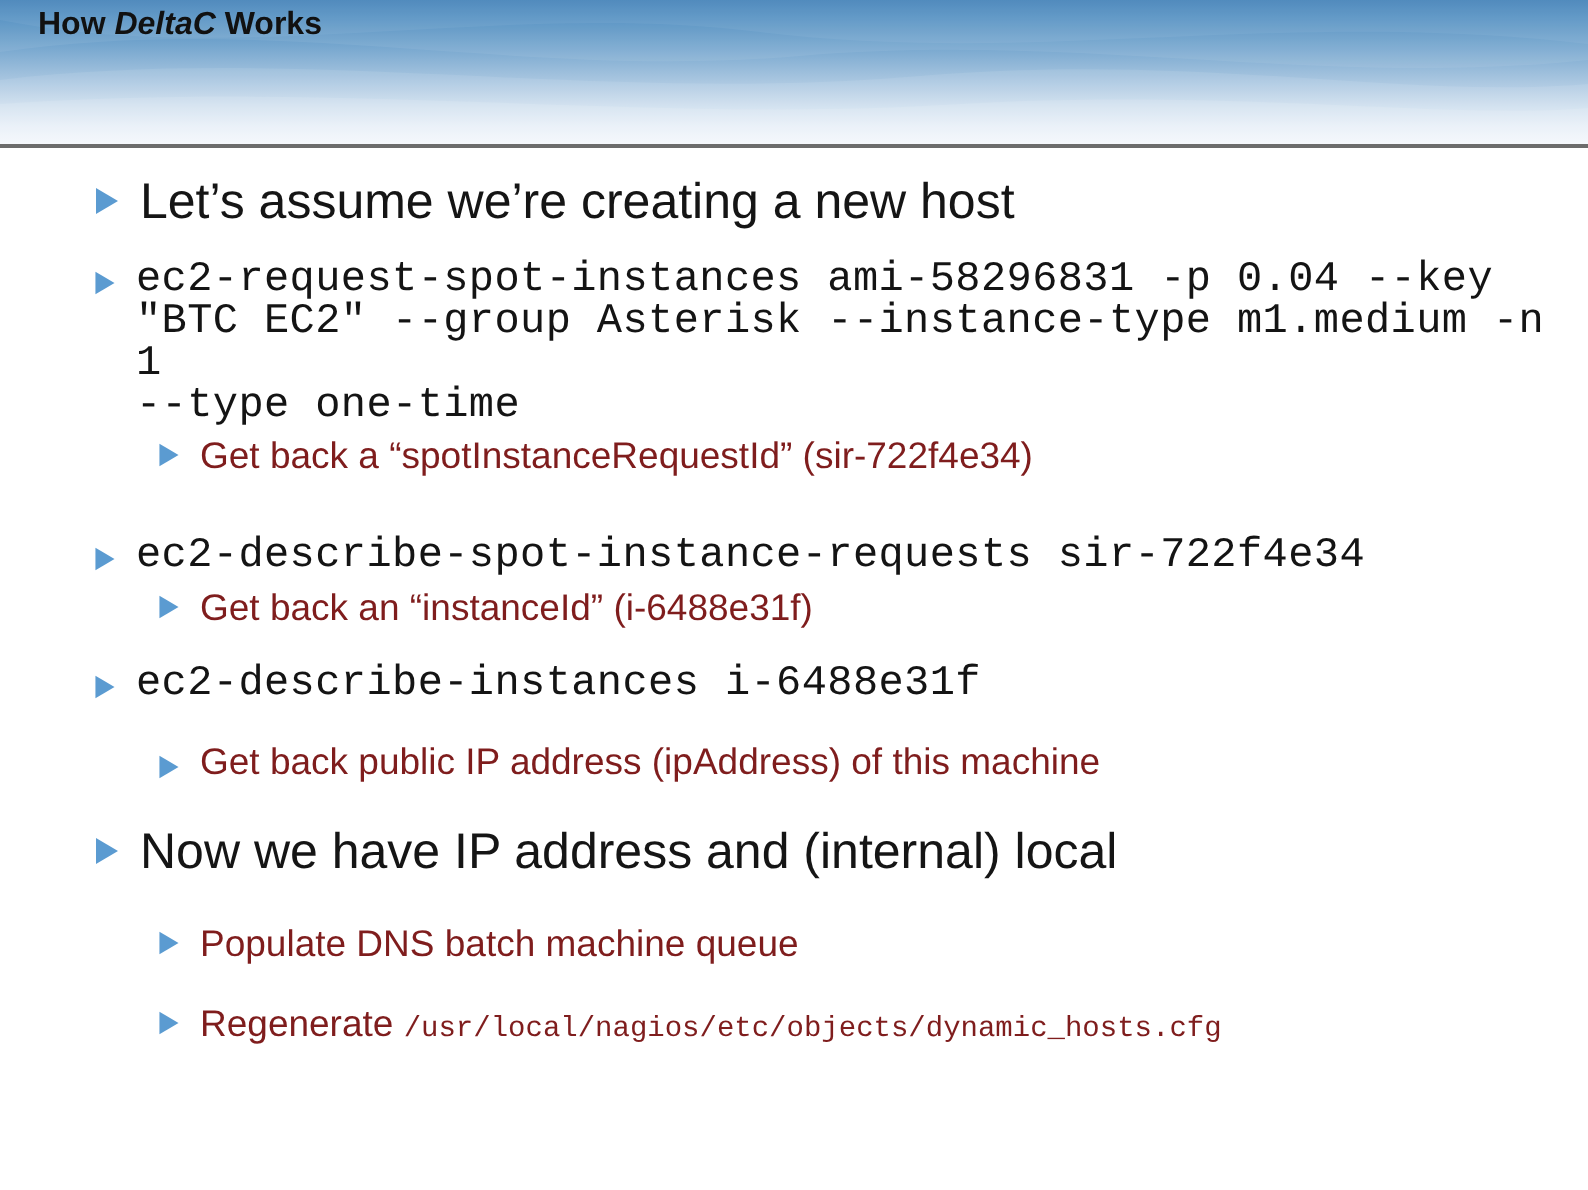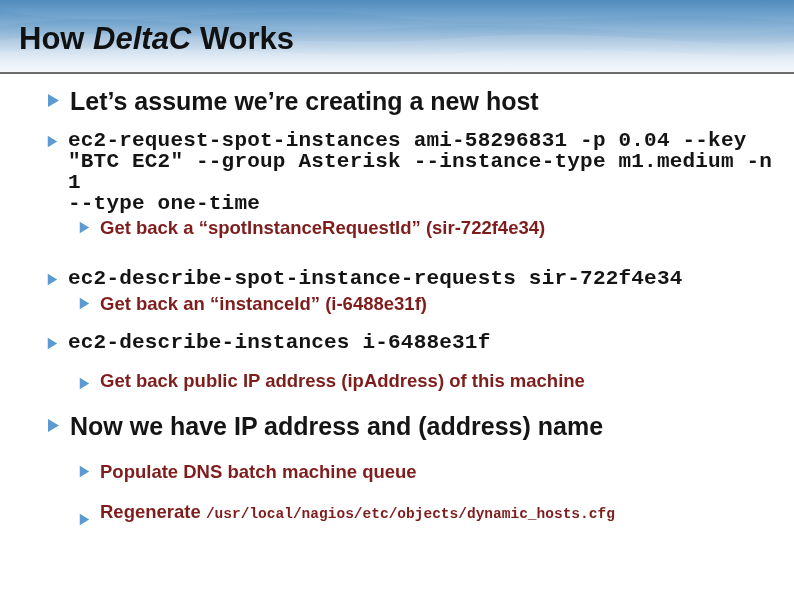--- a/index.html
+++ b/index.html
@@ -41,40 +41,39 @@
   .header-rule {
     position: absolute;
     left: 0; top: 72px;
     width: 794px;
     height: 2px;
     background: #6c6c6c;
   }
   .title {
     position: absolute;
     left: 19px;
-    top: 21px;
-    font-size: 31px;
+    top: 4px;
+    font-size: 16px;
     font-weight: bold;
     color: #111111;
     letter-spacing: 0px;
     white-space: nowrap;
     z-index: 3;
   }
   .title .em {
     font-style: italic;
   }
 
   
   .body {
     position: absolute;
     left: 0;
     top: 74px;
     width: 794px;
     height: 470px;
-    font-weight: bold;
   }
 
   .row {
     position: absolute;
     display: flex;
     align-items: flex-start;
   }
 
   .bullet {
     flex: none;
@@ -222,33 +221,33 @@
     </span>
     <span class="txt">Get back public IP address (ipAddress) of this machine</span>
   </div>
 
   <div class="row lvl1" style="top:337px;">
     <span class="bullet">
       <svg width="15" height="15" viewBox="0 0 15 15">
           <path d="M2,1 L13,7.5 L2,14 Z" fill="#5b9bd1"></path>
         </svg>
     </span>
-    <span class="txt">Now we have IP address and (address) name</span>
+    <span class="txt">Now we have IP address and (internal) local</span>
   </div>
 
   <div class="row lvl2" style="top:386px;">
     <span class="bullet">
       <svg width="13" height="13" viewBox="0 0 15 15">
           <path d="M2,1 L13,7.5 L2,14 Z" fill="#5b9bd1"></path>
         </svg>
     </span>
     <span class="txt">Populate DNS batch machine queue</span>
   </div>
 
-  <div class="row lvl2" style="top:426px;align-items:flex-end;">
+  <div class="row lvl2" style="top:426px;">
     <span class="bullet">
       <svg width="13" height="13" viewBox="0 0 15 15">
           <path d="M2,1 L13,7.5 L2,14 Z" fill="#5b9bd1"></path>
         </svg>
     </span>
     <span class="txt"><span>Regenerate </span><span class="mono">/usr/local/nagios/etc/objects/dynamic_hosts.cfg</span></span>
   </div>
 
 </div>
 

